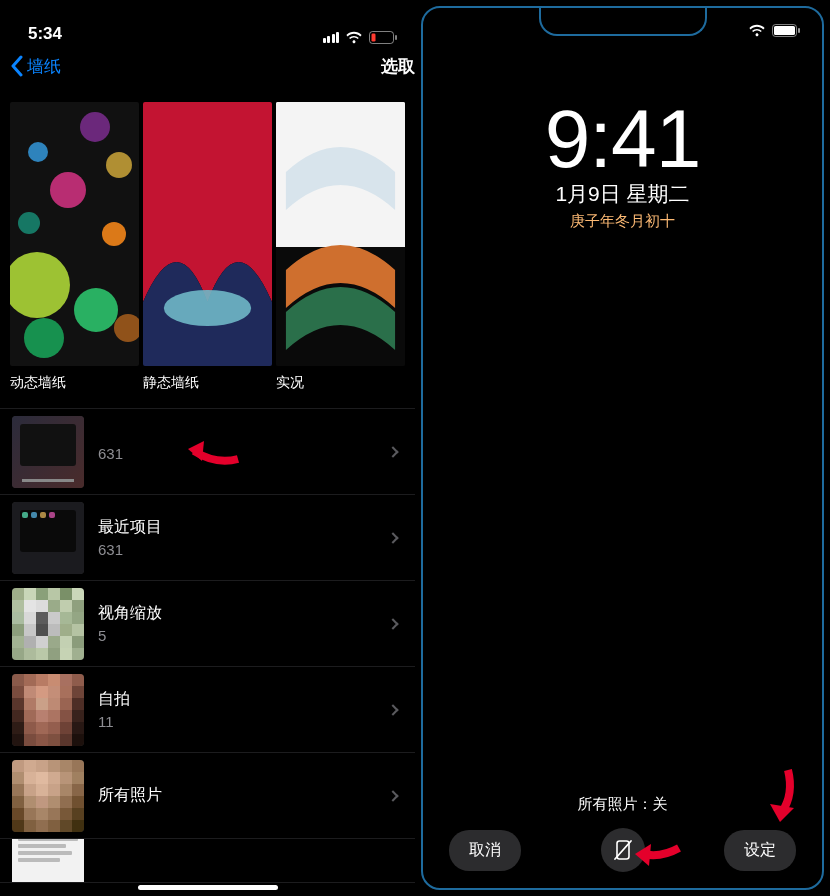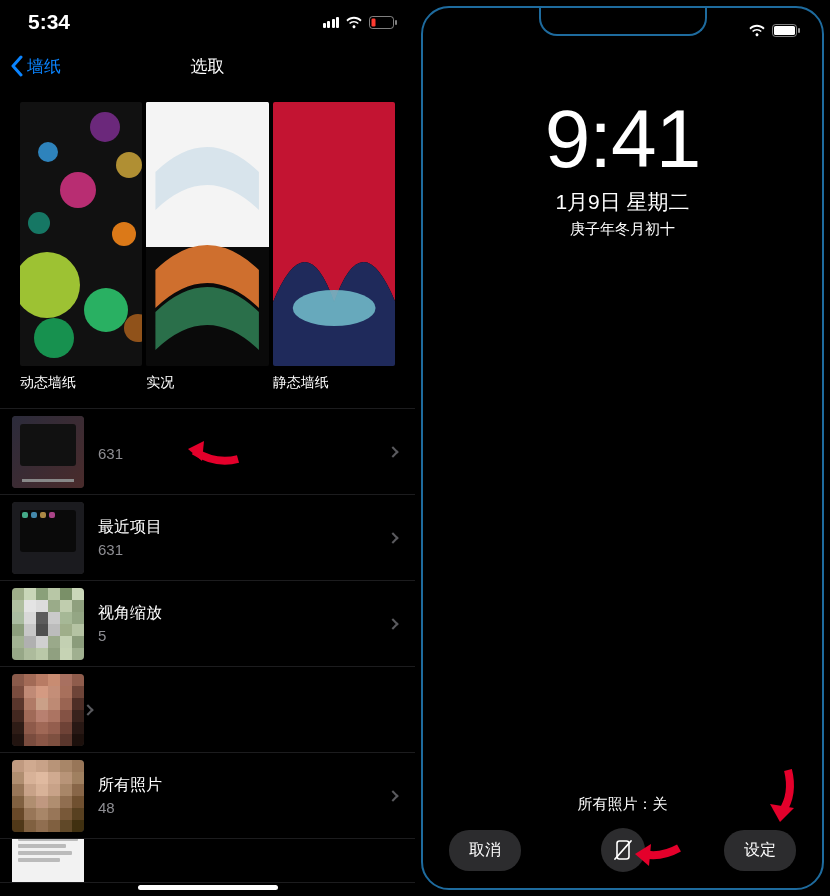--- a/index.html
+++ b/index.html
@@ -2,32 +2,32 @@
 <html><head>
 <meta charset="utf-8">
 <style>
 *{box-sizing:border-box;margin:0;padding:0;font-family:-apple-system,"Helvetica Neue",Arial,sans-serif;-webkit-font-smoothing:antialiased}
 body{background:#000;width:830px;height:896px;overflow:hidden;display:flex}
 .pane{background:#000;color:#fff;position:relative}
 .left{width:415px;height:896px}
 .right{width:415px;height:896px}
 
 
-.status-bar{height:44px;display:flex;align-items:center;justify-content:space-between;padding:0 18px 0 28px;font-size:21px;font-weight:600}
+.status-bar{height:44px;display:flex;align-items:flex-end;justify-content:space-between;padding:0 18px 0 28px;font-size:17px;font-weight:600}
 .status-right{display:flex;align-items:center;gap:6px}
 .sig{display:flex;align-items:flex-end;gap:1.5px}
 .sig i{width:3px;background:#fff;border-radius:1px}
 .sig i:nth-child(1){height:5px}.sig i:nth-child(2){height:7px}.sig i:nth-child(3){height:9px}.sig i:nth-child(4){height:11px}
 .wifi1 svg,.batt1 svg{display:block}
 .nav{height:44px;display:flex;align-items:center;position:relative;padding:0 10px}
 .back{display:flex;align-items:center;color:#0a84ff;font-size:17px}
 .back svg{margin-right:4px}
-.nav-title{position:absolute;left:0;right:0;text-align:center;font-size:17px;font-weight:400;pointer-events:none}
-
-.wp-row{display:flex;gap:4px;padding:14px 20px 4px}
+.nav-title{position:absolute;left:0;right:0;text-align:right;font-size:17px;font-weight:700;pointer-events:none}
+
+.wp-row{display:flex;gap:4px;padding:14px 10px 4px}
 .wp-item{flex:1;cursor:pointer}
 .wp-thumb{height:264px;border-radius:2px;overflow:hidden;position:relative}
 .wp-label{font-size:14px;color:#fff;margin-top:8px}
 
 .wp1{background:#111;position:relative;overflow:hidden}
 .wp1 span{position:absolute;border-radius:50%;opacity:.85}
 .wp2{background:#000;position:relative;overflow:hidden}
 .wp3{background:linear-gradient(#f8f8f8 0 55%,#0b0b0b 55% 100%);position:relative;overflow:hidden}
 
 .albums{margin-top:12px;border-top:1px solid #1c1c1e}
@@ -40,29 +40,29 @@
 
 .arrow{position:absolute;pointer-events:none;z-index:20}
 
 .home-ind{position:absolute;bottom:6px;left:50%;transform:translateX(-50%);width:140px;height:5px;border-radius:3px;background:#fff}
 .t-pix{display:grid;grid-template-columns:repeat(6,1fr);grid-template-rows:repeat(6,1fr)}
 .t-pix div{background:#555}
 .t-doc{background:#f2f2f2;display:flex;flex-direction:column;gap:3px;padding:6px}
 .t-doc i{display:block;height:4px;background:#bbb;border-radius:1px}
 
 
-.frame{position:absolute;inset:6px;border:2px solid #1e6b9e;border-radius:28px;overflow:hidden}
+.frame{position:absolute;inset:6px;border:2px solid #1e6b9e;border-radius:19px;overflow:hidden}
 .notch{position:absolute;top:0;left:50%;transform:translateX(-50%);width:168px;height:28px;background:#000;border-bottom-left-radius:18px;border-bottom-right-radius:18px;z-index:5;border:2px solid #1e6b9e;border-top:none}
 .frame .status-bar2{height:46px;display:flex;justify-content:space-between;align-items:center;padding:0 22px;font-size:15px;font-weight:600}
 .sbr{display:flex;align-items:center;gap:6px}
 
 .lock{display:flex;flex-direction:column;align-items:center;margin-top:44px}
 .time{font-size:82px;font-weight:200;letter-spacing:-1px;line-height:1}
-.date{font-size:21px;margin-top:8px;font-weight:400}
-.lunar{font-size:15px;margin-top:4px;color:#ffffff}
+.date{font-size:21px;margin-top:0;font-weight:400}
+.lunar{font-size:15px;margin-top:4px;color:#fdba74}
 
 .preview-bottom{position:absolute;left:0;right:0;bottom:16px;display:flex;flex-direction:column;align-items:center;gap:14px}
 .persp{font-size:15px;color:#fff}
 .btn-row{display:flex;align-items:center;justify-content:space-between;width:100%;padding:0 26px}
 .pill{background:#2c2c2e;color:#fff;border:none;font-size:16px;padding:10px 20px;border-radius:20px;cursor:pointer}
 .rnd{width:44px;height:44px;border-radius:22px;background:#2c2c2e;border:none;cursor:pointer;display:flex;align-items:center;justify-content:center}
 
 </style>
 </head>
 <body>
@@ -113,40 +113,40 @@
         <span style="width:20px;height:20px;background:#3498db;left:18px;top:40px"></span>
         <span style="width:30px;height:30px;background:#7b2d8e;left:70px;top:10px"></span>
         <span style="width:26px;height:26px;background:#f4c542;left:96px;top:50px;opacity:.7"></span>
         <span style="width:22px;height:22px;background:#1abc9c;left:8px;top:110px;opacity:.6"></span>
         <span style="width:40px;height:40px;background:#19a85b;left:14px;top:216px"></span>
         <span style="width:28px;height:28px;background:#e67e22;left:104px;top:212px;opacity:.6"></span>
       </div>
       <div class="wp-label">动态墙纸</div>
     </div>
     <div class="wp-item">
+      <div class="wp-thumb wp2">
+        <svg width="100%" height="100%" viewBox="0 0 130 264" preserveAspectRatio="none">
+          <path d="M0 0 L0 200 Q35 120 65 200 Q95 120 130 200 L130 0 Z" fill="#c31432"></path>
+          <path d="M0 200 Q35 120 65 200 Q95 120 130 200 L130 264 L0 264 Z" fill="#1f2a5b"></path>
+          <ellipse cx="65" cy="206" rx="44" ry="18" fill="#6fb7c7" opacity=".9"></ellipse>
+        </svg>
+      </div>
+      <div class="wp-label">静态墙纸</div>
+    </div>
+    <div class="wp-item">
       <div class="wp-thumb wp3">
         <svg width="100%" height="100%" viewBox="0 0 130 264" preserveAspectRatio="none">
           <rect width="130" height="145" fill="#f4f4f4"></rect>
           <rect y="145" width="130" height="119" fill="#0a0a0a"></rect>
           <path d="M10 70 Q65 20 120 70 L120 108 Q65 58 10 108 Z" fill="#d8e4ec"></path>
           <path d="M10 168 Q65 118 120 168 L120 206 Q65 156 10 206 Z" fill="#cf6f2e"></path>
           <path d="M10 210 Q65 160 120 210 L120 248 Q65 198 10 248 Z" fill="#2a6f4a"></path>
         </svg>
       </div>
       <div class="wp-label">实况</div>
-    </div>
-    <div class="wp-item">
-      <div class="wp-thumb wp2">
-        <svg width="100%" height="100%" viewBox="0 0 130 264" preserveAspectRatio="none">
-          <path d="M0 0 L0 200 Q35 120 65 200 Q95 120 130 200 L130 0 Z" fill="#c31432"></path>
-          <path d="M0 200 Q35 120 65 200 Q95 120 130 200 L130 264 L0 264 Z" fill="#1f2a5b"></path>
-          <ellipse cx="65" cy="206" rx="44" ry="18" fill="#6fb7c7" opacity=".9"></ellipse>
-        </svg>
-      </div>
-      <div class="wp-label">静态墙纸</div>
     </div>
   </div>
 
   <div class="albums">
 
     <div class="cell">
       <div class="cell-thumb">
         <div style="height:100%;background:linear-gradient(135deg,#2b2b3b,#4a2b2b);position:relative">
           <div style="position:absolute;inset:8px 8px 22px;background:#111;border-radius:3px"></div>
           <div style="position:absolute;left:10px;right:10px;bottom:6px;height:3px;background:#888"></div>
@@ -259,20 +259,24 @@
           <div style="background:#945e4e"></div>
           <div style="background:#6e4236"></div>
           <div style="background:#281814"></div>
         <div style="background:#221410"></div>
           <div style="background:#7a4c3e"></div>
           <div style="background:#8a5646"></div>
           <div style="background:#7e5040"></div>
           <div style="background:#5a362c"></div>
           <div style="background:#1c100c"></div>
       </div>
+      <div class="cell-text">
+        <div class="cell-title">自拍</div>
+        <div class="cell-count">11</div>
+      </div>
       <span class="chev"></span>
     </div>
 
     <div class="cell">
       <div class="cell-thumb t-pix">
         <div style="background:#c09a80"></div>
           <div style="background:#d0aa90"></div>
           <div style="background:#c8a288"></div>
           <div style="background:#b89478"></div>
           <div style="background:#a88668"></div>
@@ -303,21 +307,20 @@
           <div style="background:#584020"></div>
         <div style="background:#503818"></div>
           <div style="background:#806040"></div>
           <div style="background:#906e50"></div>
           <div style="background:#806040"></div>
           <div style="background:#604828"></div>
           <div style="background:#403010"></div>
       </div>
       <div class="cell-text">
         <div class="cell-title">所有照片</div>
-        <div class="cell-count">48</div>
       </div>
       <span class="chev"></span>
     </div>
 
     <div class="cell" style="height:44px;overflow:hidden">
       <div class="cell-thumb t-doc" style="height:60px">
         <i></i>
           <i style="width:80%"></i>
           <i style="width:90%"></i>
           <i style="width:70%"></i>

